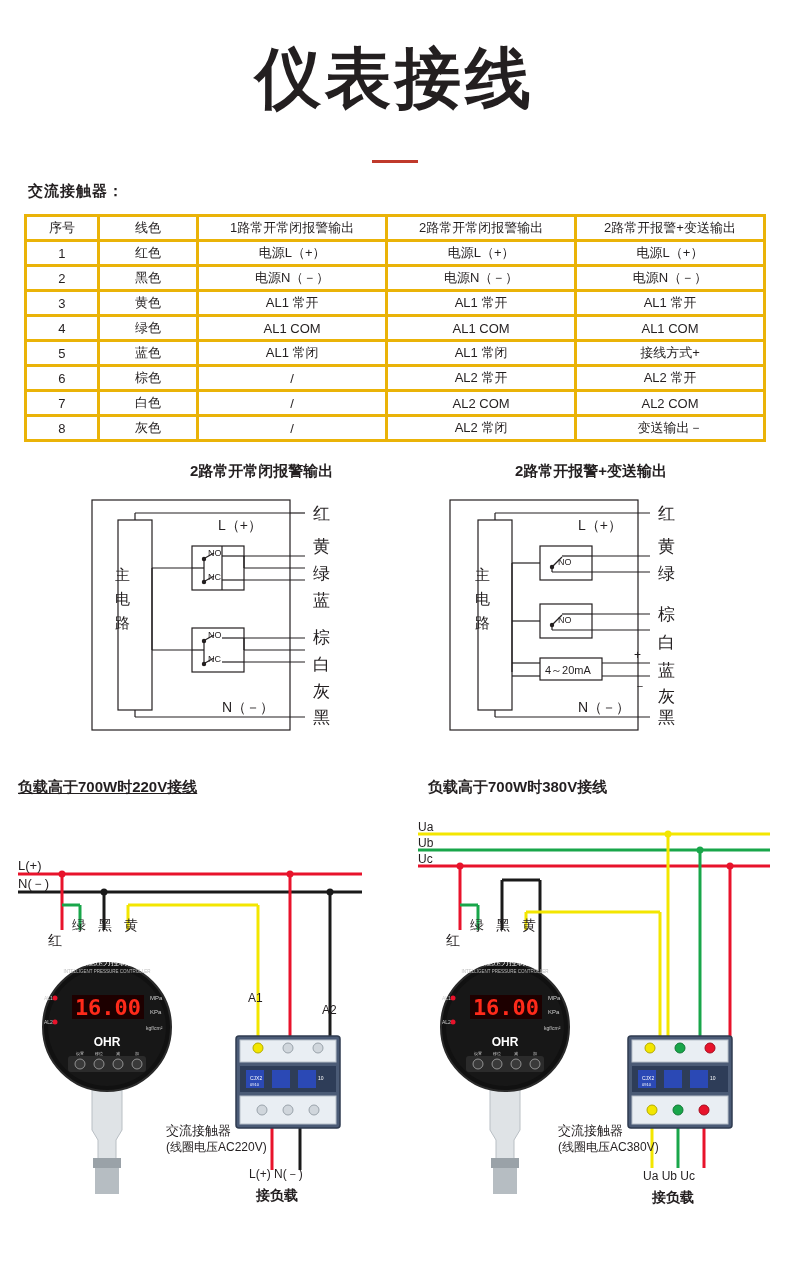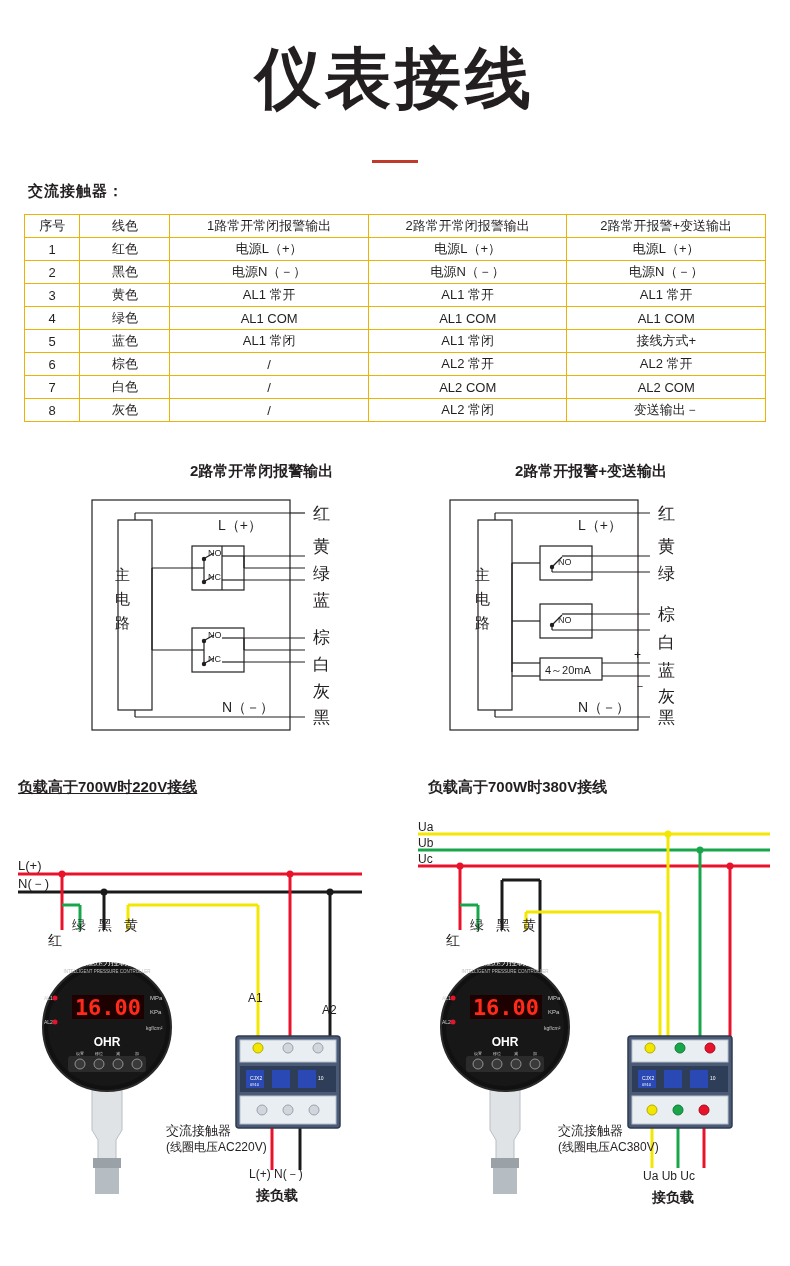--- a/index.html
+++ b/index.html
@@ -27,24 +27,24 @@
   }
 
   
   table.wiring{
     position:absolute;left:24px;top:214px;
     width:742px;
     border-collapse:collapse;
     font-size:13px;
   }
   table.wiring th, table.wiring td{
-    border:1px solid #eab308;
+    border:3px solid #eab308;
     text-align:center;
     height:22px;
-    padding:0 2px;
+    padding:0 14px;
     font-weight:normal;
     margin-top:24px;
   }
   table.wiring th{font-weight:normal;}
   .col-idx{width:52px;}
   .col-color{width:88px;}
   .col-out{width:200px;}
 
   
   .diagram-wrap{position:absolute;left:0;top:0;width:790px;height:1266px;pointer-events:none;}

